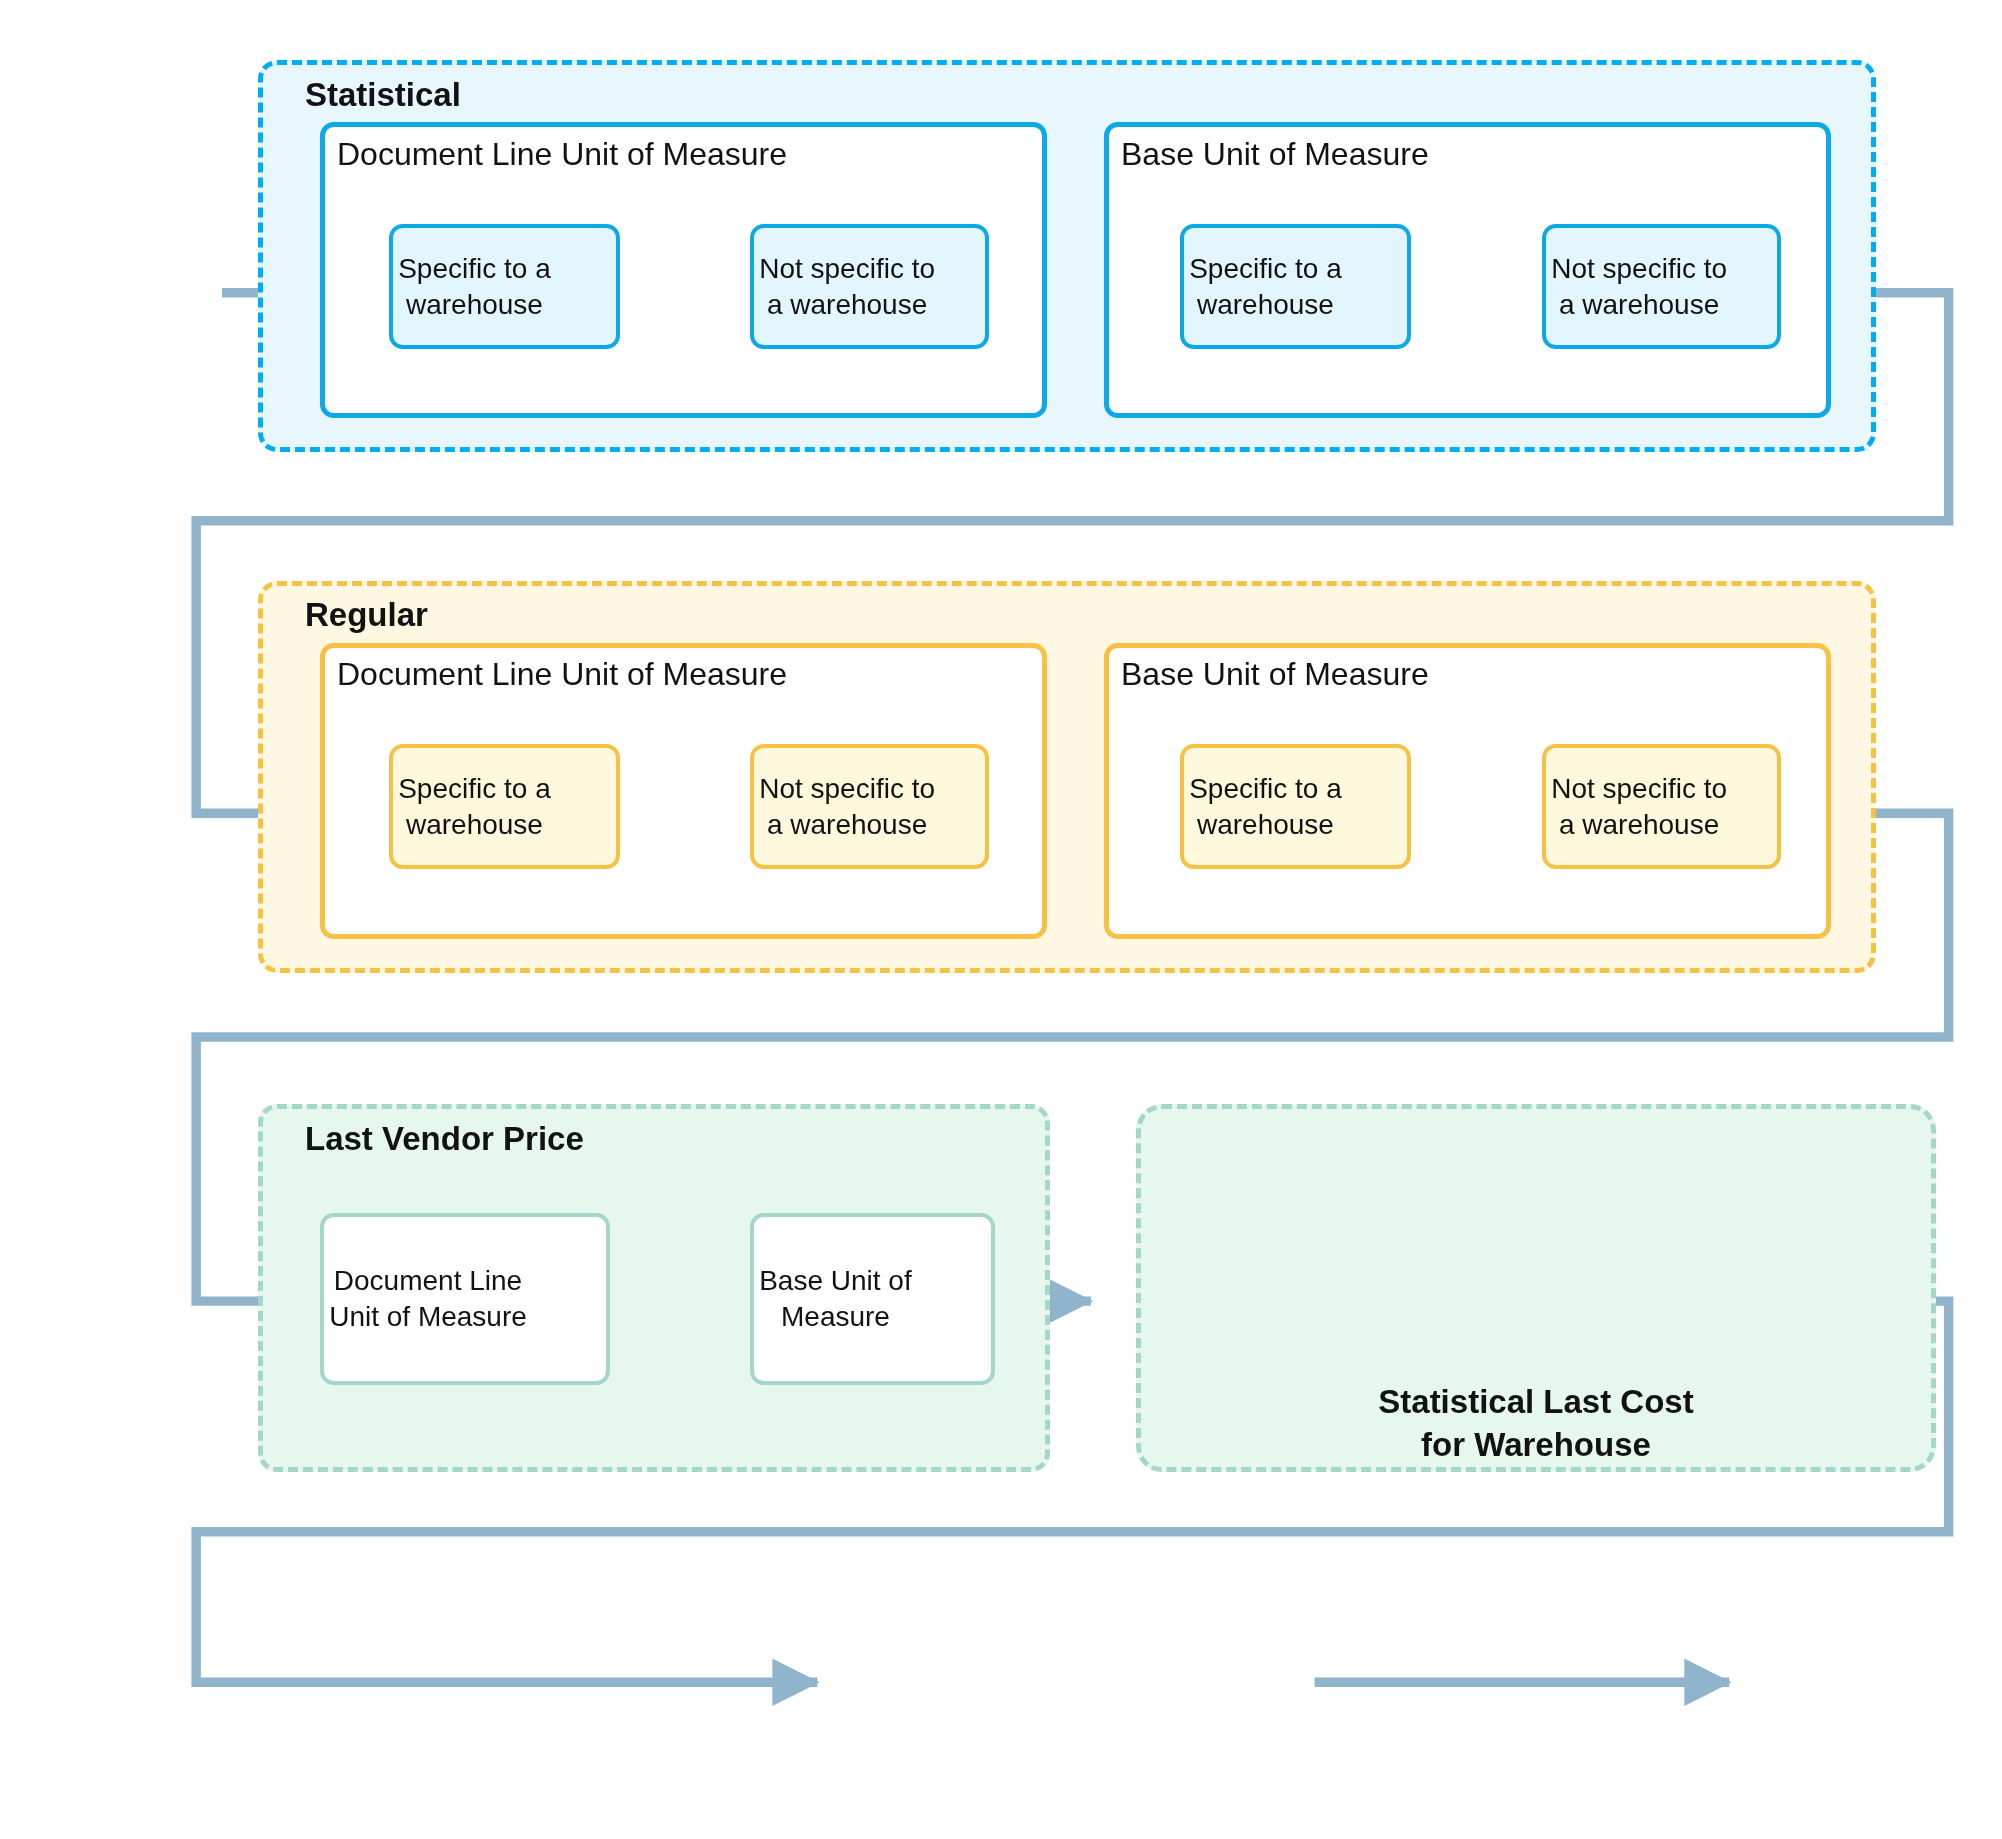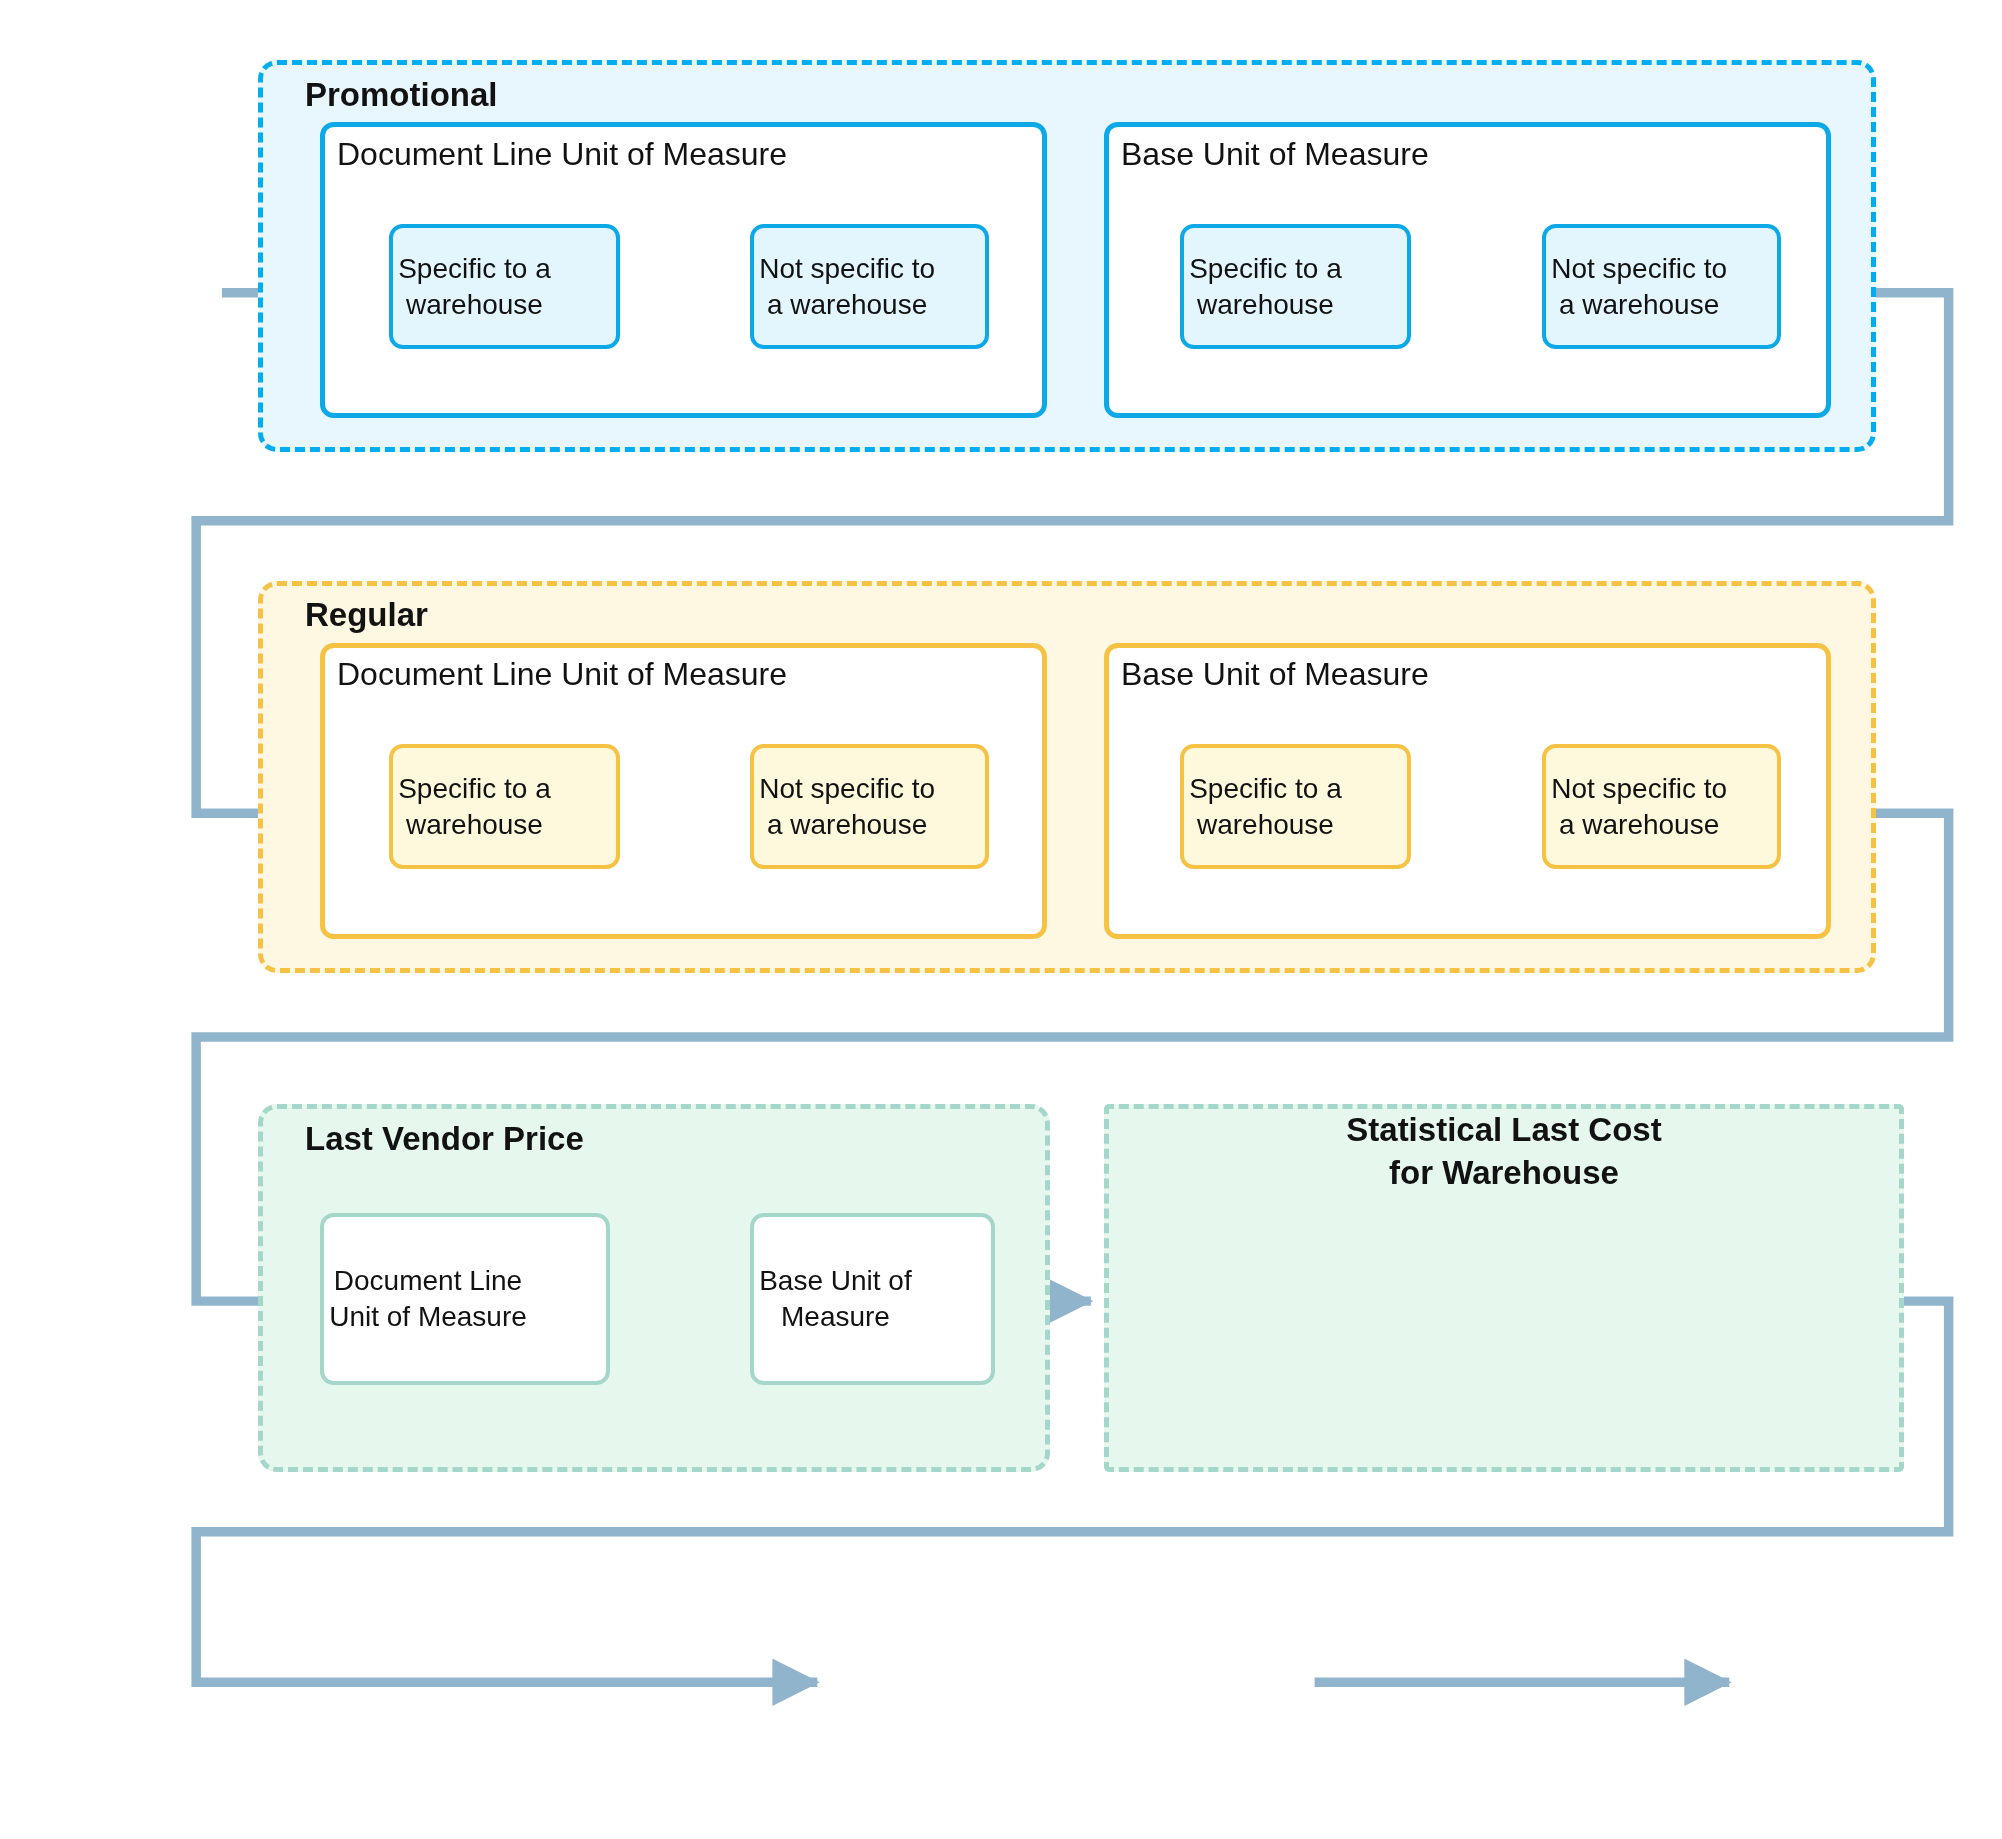--- a/index.html
+++ b/index.html
@@ -66,30 +66,31 @@
     text-align: center;
     font-size: 28px;
     line-height: 1.28;
     color: #121212;
     padding: 3.4px 5.2px;
   }
   .plain-box {
     position: absolute;
     border-width: 5.2px;
     border-style: dashed;
-    border-radius: 5px;
+    border-radius: 26px;
     box-sizing: border-box;
     display: flex;
-    align-items: flex-start;
+    align-items: flex-end;
     justify-content: center;
     text-align: center;
     font-weight: bold;
     font-size: 33px;
     line-height: 1.3;
     color: #121212;
+    margin-left: 32px;
   }
   .terminator {
     position: absolute;
     border-radius: 50%;
     background: #9DBDD3;
     display: flex;
     align-items: center;
     justify-content: center;
     color: #ffffff;
     font-weight: bold;
@@ -144,21 +145,21 @@
       <path d="M 2205 1512 L 2265 1512 L 2265 1780 L 228 1780 L 228 1955 L 950 1955" marker-end="url(#arrow)"></path>
 
       <line x1="1528" y1="1955" x2="2010" y2="1955" marker-end="url(#arrow)"></line>
     </g>
   </svg>
 
 
 
   <div class="group-outer v-blue-outer" style="left:258px; top:60px; width:1618px; height:392px;">
   </div>
-  <div class="group-title" style="left:305px; top:76px;">Promotional</div>
+  <div class="group-title" style="left:305px; top:76px;">Statistical</div>
 
   <div class="subgroup v-blue-sub" style="left:320px; top:122px; width:727px; height:296px;"></div>
   <div class="subgroup-title" style="left:337px; top:136px;">Document Line Unit of Measure</div>
 
   <div class="leaf v-blue-leaf" style="left:389px; top:224px; width:231px; height:125px;">
     <span style="white-space:pre-line;">Specific to a
 warehouse</span>
   </div>
 
   <div class="leaf v-blue-leaf" style="left:750px; top:224px; width:239px; height:125px;">

